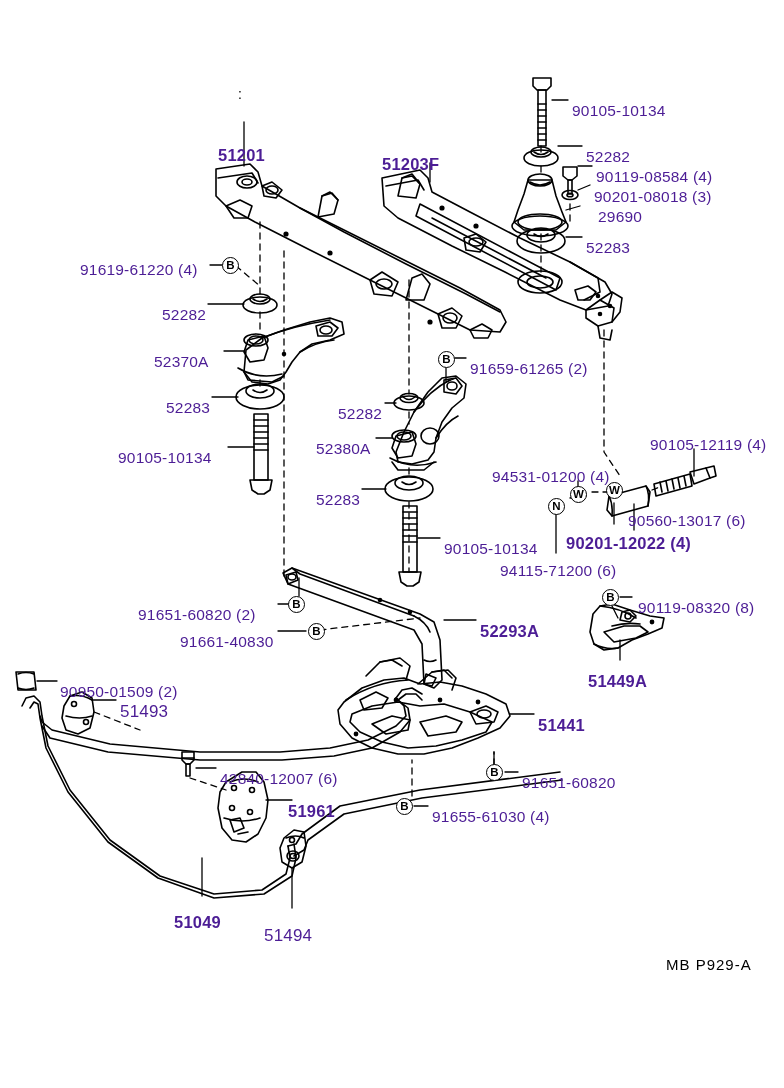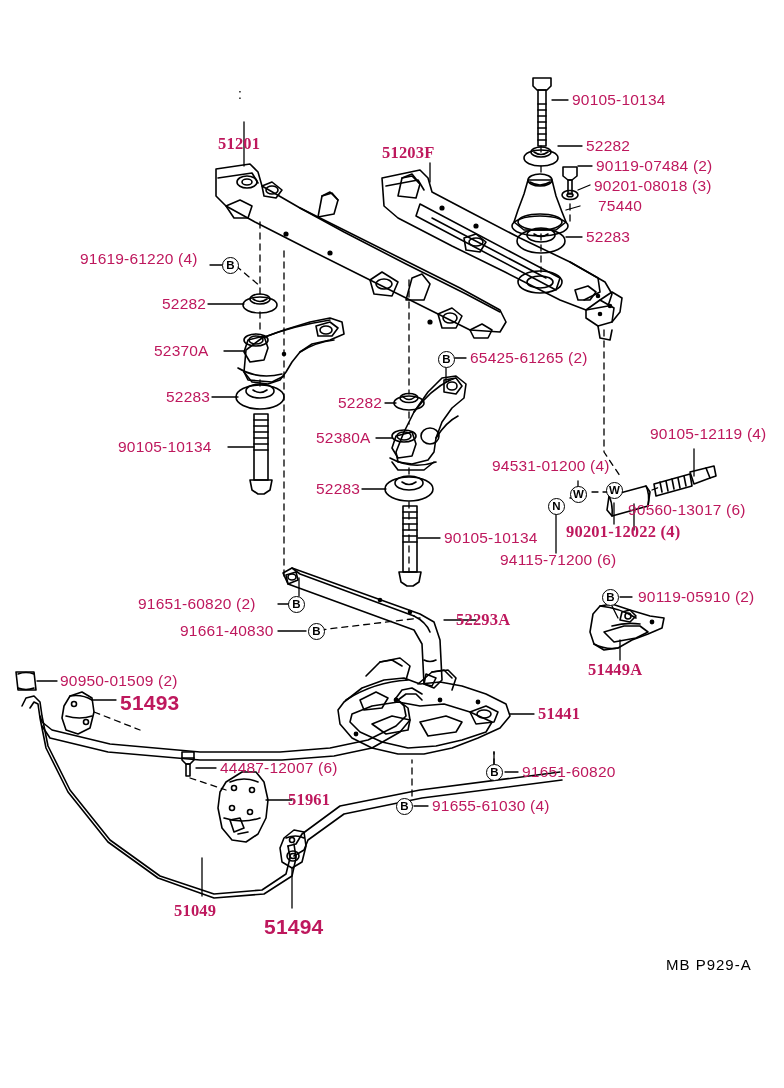--- a/index.html
+++ b/index.html
@@ -1,23 +1,23 @@
 <!DOCTYPE html>
 <html><head>
 <meta charset="utf-8">
 <style>
   html,body{margin:0;padding:0;background:#ffffff;}
   body{width:784px;height:1088px;position:relative;overflow:hidden;
        font-family:"Liberation Sans","DejaVu Sans",sans-serif;color:#000;}
   #stage{position:absolute;left:0;top:0;width:784px;height:1088px;}
   svg.art{position:absolute;left:0;top:0;width:784px;height:1088px;overflow:visible;}
   .lbl{position:absolute;white-space:nowrap;font-size:15.5px;letter-spacing:.2px;
-       line-height:1;color:#be185d;}
-  .lbl.bold{font-weight:bold;font-size:16.5px;font-family:Liberation Serif, serif;}
-  .lbl.big{font-weight:bold;font-size:21px;}
+       line-height:1;color:#4c1d95;margin-top:11px;}
+  .lbl.bold{font-weight:bold;font-size:16.5px;}
+  .lbl.big{font-weight:normal;font-size:17px;}
   .badge{position:absolute;width:17px;height:17px;border:1.6px solid #000;border-radius:50%;
          font-size:11.5px;font-weight:bold;line-height:14px;text-align:center;
          background:#fff;box-sizing:border-box;}
   .footer{position:absolute;font-size:15px;letter-spacing:1px;}
   .dotmark{position:absolute;font-size:14px;}
 </style>
 </head>
 <body>
 
 <div id="stage">
@@ -410,53 +410,53 @@
         <path d="M494 776 L494 752"></path>
         <path d="M412 796 L412 760"></path>
       </g>
     </g>
   </svg>
 
   <span class="lbl bold" style="left:218px;top:136px">51201</span>
   <span class="lbl bold" style="left:382px;top:145px">51203F</span>
   <span class="lbl" style="left:572px;top:92px">90105-10134</span>
   <span class="lbl" style="left:586px;top:138px">52282</span>
-  <span class="lbl" style="left:596px;top:158px">90119-07484 (2)</span>
+  <span class="lbl" style="left:596px;top:158px">90119-08584 (4)</span>
   <span class="lbl" style="left:594px;top:178px">90201-08018 (3)</span>
-  <span class="lbl" style="left:598px;top:198px">75440</span>
+  <span class="lbl" style="left:598px;top:198px">29690</span>
   <span class="lbl" style="left:586px;top:229px">52283</span>
 
   <span class="lbl" style="left:80px;top:251px">91619-61220 (4)</span>
   <span class="lbl" style="left:162px;top:296px">52282</span>
   <span class="lbl" style="left:154px;top:343px">52370A</span>
   <span class="lbl" style="left:166px;top:389px">52283</span>
   <span class="lbl" style="left:118px;top:439px">90105-10134</span>
 
-  <span class="lbl" style="left:470px;top:350px">65425-61265 (2)</span>
+  <span class="lbl" style="left:470px;top:350px">91659-61265 (2)</span>
   <span class="lbl" style="left:338px;top:395px">52282</span>
   <span class="lbl" style="left:316px;top:430px">52380A</span>
   <span class="lbl" style="left:316px;top:481px">52283</span>
   <span class="lbl" style="left:444px;top:530px">90105-10134</span>
 
   <span class="lbl" style="left:650px;top:426px">90105-12119 (4)</span>
   <span class="lbl" style="left:492px;top:458px">94531-01200 (4)</span>
   <span class="lbl" style="left:628px;top:502px">90560-13017 (6)</span>
   <span class="lbl bold" style="left:566px;top:524px">90201-12022 (4)</span>
   <span class="lbl" style="left:500px;top:552px">94115-71200 (6)</span>
 
   <span class="lbl" style="left:138px;top:596px">91651-60820 (2)</span>
   <span class="lbl" style="left:180px;top:623px">91661-40830</span>
-  <span class="lbl bold" style="left:456px;top:612px">52293A</span>
-
-  <span class="lbl" style="left:638px;top:589px">90119-05910 (2)</span>
+  <span class="lbl bold" style="left:480px;top:612px">52293A</span>
+
+  <span class="lbl" style="left:638px;top:589px">90119-08320 (8)</span>
   <span class="lbl bold" style="left:588px;top:662px">51449A</span>
 
   <span class="lbl" style="left:60px;top:673px">90950-01509 (2)</span>
   <span class="lbl big" style="left:120px;top:692px">51493</span>
-  <span class="lbl" style="left:220px;top:760px">44487-12007 (6)</span>
+  <span class="lbl" style="left:220px;top:760px">42840-12007 (6)</span>
   <span class="lbl bold" style="left:288px;top:792px">51961</span>
 
   <span class="lbl bold" style="left:538px;top:706px">51441</span>
   <span class="lbl" style="left:522px;top:764px">91651-60820</span>
   <span class="lbl" style="left:432px;top:798px">91655-61030 (4)</span>
 
   <span class="lbl bold" style="left:174px;top:903px">51049</span>
   <span class="lbl big" style="left:264px;top:916px">51494</span>
 
   <span class="badge" style="left:222px;top:257px">B</span>

